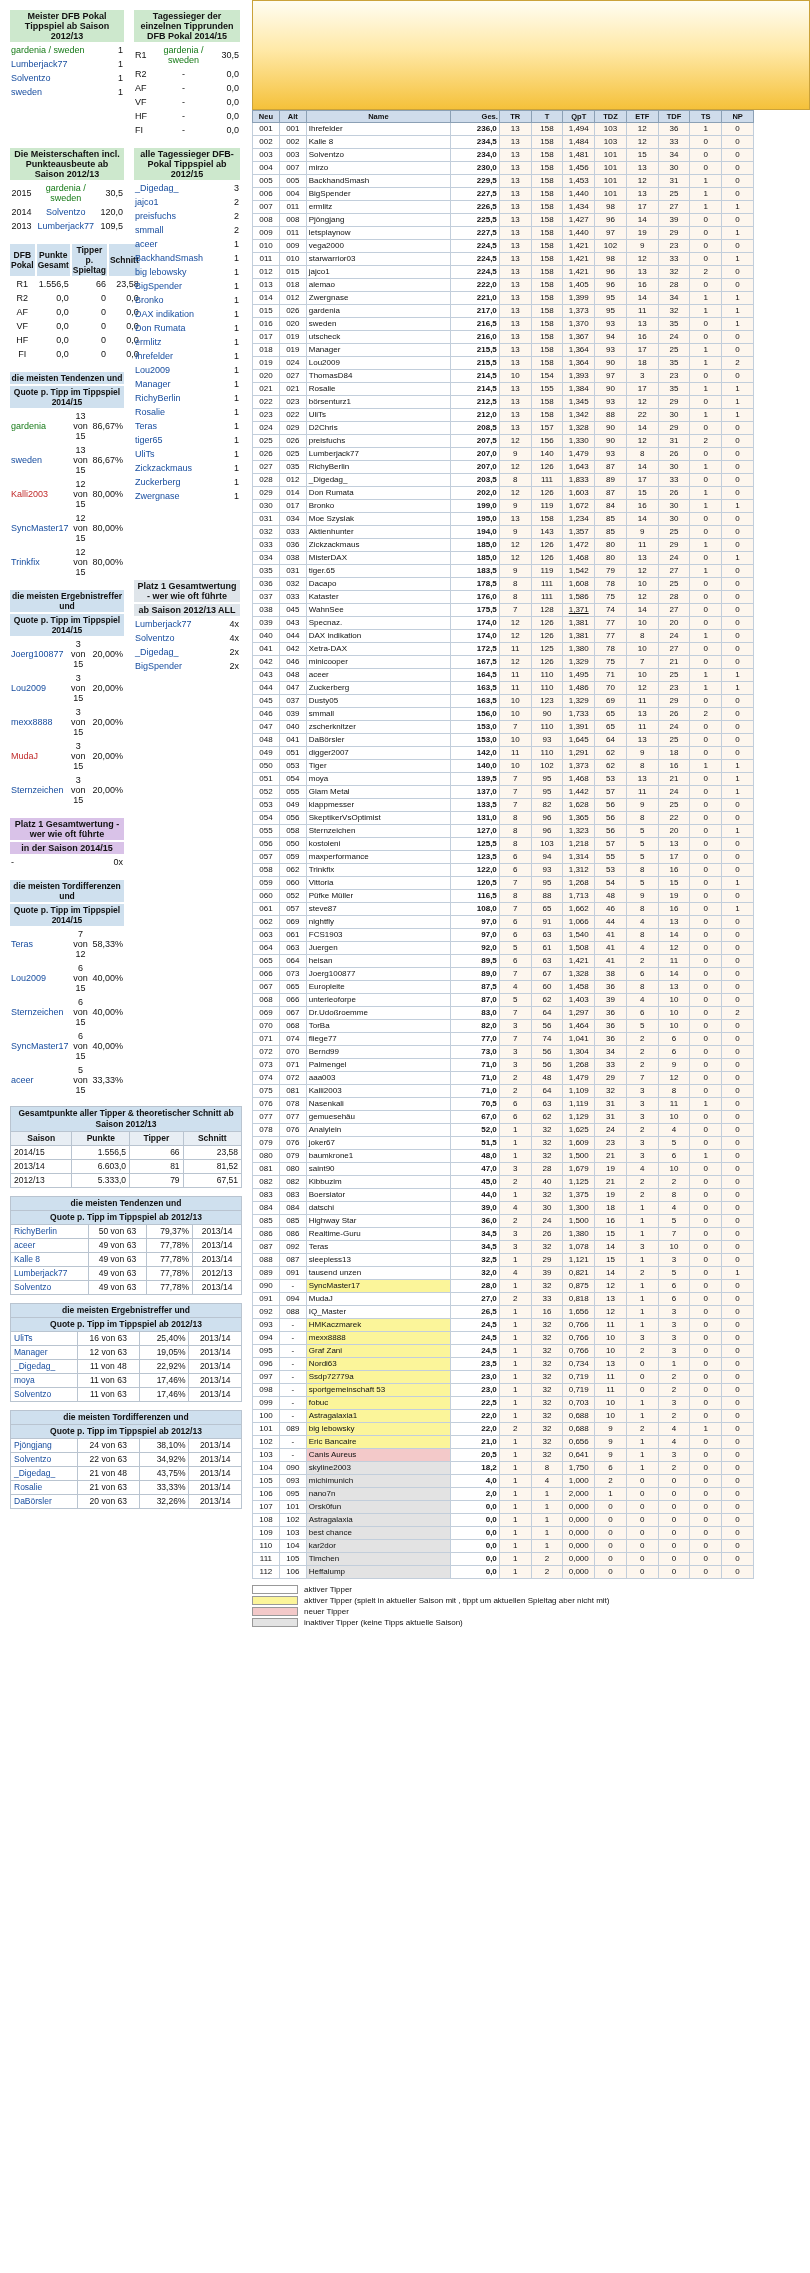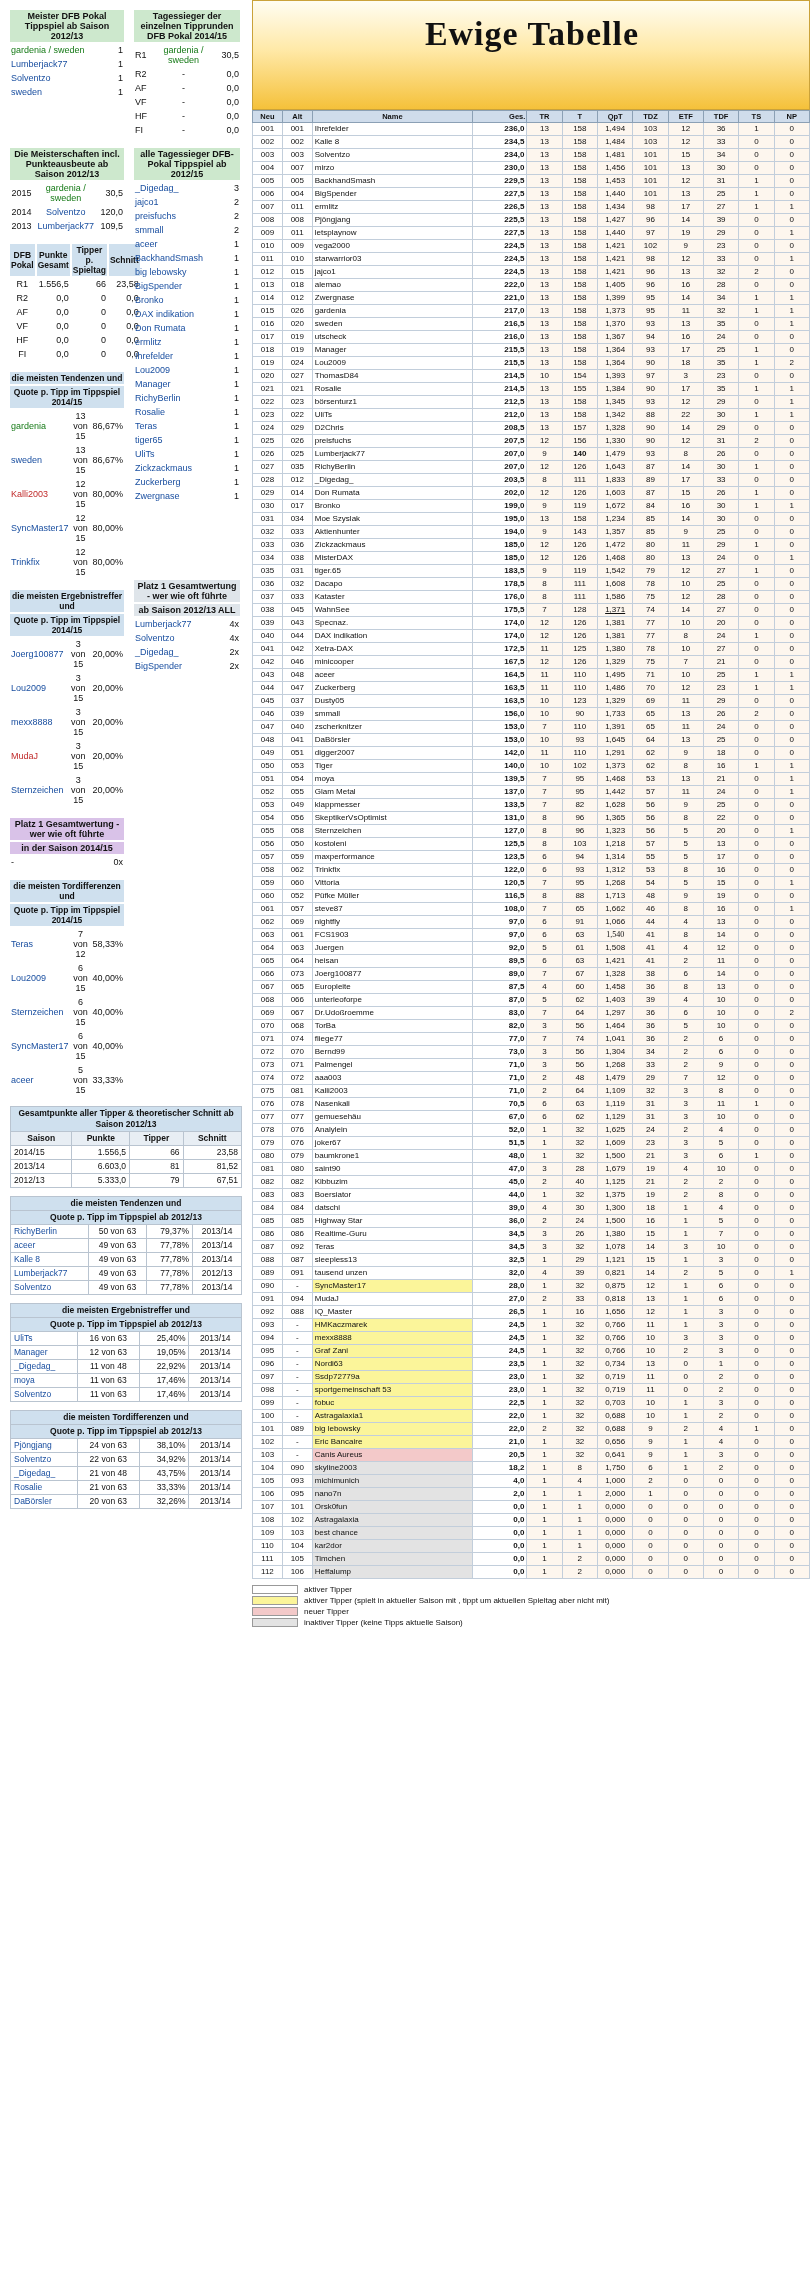--- a/index.html
+++ b/index.html
@@ -88,21 +88,21 @@
     position: absolute; top: 14px; width: 558px; text-align: center;
     font-family: "Liberation Serif", serif; font-weight: bold;
     font-size: 34px; letter-spacing: 1px; color: #111;
   }
   .rh-sub {
     position: absolute; top: 62px; width: 558px; text-align: center;
     font-family: "Liberation Serif", serif; font-weight: bold;
     font-size: 17px; color: #111;
   }
 
-  table.ewig { border-collapse: collapse; width: 558px; font-size: 8px; padding-left: 12px; }
+  table.ewig { border-collapse: collapse; width: 502px; font-size: 8px; padding-left: 12px; }
   table.ewig th {
     background: #cfdceb; border: 1px solid #8ba0b5; font-size: 7.5px;
     padding: 1px 1px; font-weight: bold;
   }
   table.ewig td {
     border: 1px solid #c2cedb; padding: 0px 2px; height: 12px; line-height: 12px;
     white-space: nowrap; overflow: hidden;
   }
   .c-neu { width: 22px; text-align: center; }
   .c-alt { width: 22px; text-align: center; }
@@ -678,21 +678,20 @@
               <td class="r">32,26%</td>
               <td class="c">2013/14</td>
             </tr>
       </tbody>
         </table>
     </div>
   </div>
 
   <div class="right">
     <div class="right-header">
-      <div class="rh-title">Ewige Tabelle</div>
     </div>
 
     <table class="ewig">
       <thead>
         <tr>
           <th class="c-neu">Neu</th>
           <th class="c-alt">Alt</th>
           <th class="c-name">Name</th>
           <th class="c-ges">Ges.</th>
           <th class="c-n">TR</th>
@@ -1055,21 +1054,21 @@
             <td class="c-n" style="background: linear-gradient(90deg, rgb(253, 246, 238), rgb(253, 246, 238));">31</td>
             <td class="c-n" style="background: linear-gradient(90deg, rgb(253, 246, 238), rgb(253, 246, 238));">2</td>
             <td class="c-n" style="background: linear-gradient(90deg, rgb(253, 246, 238), rgb(253, 246, 238));">0</td>
           </tr>
           <tr>
             <td class="c-neu">026</td>
             <td class="c-alt">025</td>
             <td class="c-name nm-active">Lumberjack77</td>
             <td class="c-ges">207,0</td>
             <td class="c-n" style="background: linear-gradient(90deg, rgb(253, 246, 238), rgb(253, 246, 238));">9</td>
-            <td class="c-n" style="background: linear-gradient(90deg, rgb(253, 246, 238), rgb(253, 246, 238)); font-weight: bold;">140</td>
+            <td class="c-n" style="background: linear-gradient(90deg, rgb(253, 246, 238), rgb(253, 246, 238));">140</td>
             <td class="c-n" style="background: linear-gradient(90deg, rgb(253, 246, 238), rgb(253, 246, 238));">1,479</td>
             <td class="c-n" style="background: linear-gradient(90deg, rgb(253, 246, 238), rgb(253, 246, 238));">93</td>
             <td class="c-n" style="background: linear-gradient(90deg, rgb(253, 246, 238), rgb(253, 246, 238));">8</td>
             <td class="c-n" style="background: linear-gradient(90deg, rgb(253, 246, 238), rgb(253, 246, 238));">26</td>
             <td class="c-n" style="background: linear-gradient(90deg, rgb(253, 246, 238), rgb(253, 246, 238));">0</td>
             <td class="c-n" style="background: linear-gradient(90deg, rgb(253, 246, 238), rgb(253, 246, 238));">0</td>
           </tr>
           <tr>
             <td class="c-neu">027</td>
             <td class="c-alt">035</td>
@@ -1574,21 +1573,21 @@
             <td class="c-n" style="background: linear-gradient(90deg, rgb(253, 246, 238), rgb(253, 246, 238));">0</td>
             <td class="c-n" style="background: linear-gradient(90deg, rgb(253, 246, 238), rgb(253, 246, 238));">0</td>
           </tr>
           <tr>
             <td class="c-neu">063</td>
             <td class="c-alt">061</td>
             <td class="c-name nm-active">FCS1903</td>
             <td class="c-ges">97,0</td>
             <td class="c-n" style="background: linear-gradient(90deg, rgb(253, 246, 238), rgb(253, 246, 238));">6</td>
             <td class="c-n" style="background: linear-gradient(90deg, rgb(253, 246, 238), rgb(253, 246, 238));">63</td>
-            <td class="c-n" style="background: linear-gradient(90deg, rgb(253, 246, 238), rgb(253, 246, 238)); font-family: Liberation Serif, serif;">1,540</td>
+            <td class="c-n" style="background: linear-gradient(90deg, rgb(253, 246, 238), rgb(253, 246, 238));">1,540</td>
             <td class="c-n" style="background: linear-gradient(90deg, rgb(253, 246, 238), rgb(253, 246, 238));">41</td>
             <td class="c-n" style="background: linear-gradient(90deg, rgb(253, 246, 238), rgb(253, 246, 238));">8</td>
             <td class="c-n" style="background: linear-gradient(90deg, rgb(253, 246, 238), rgb(253, 246, 238));">14</td>
             <td class="c-n" style="background: linear-gradient(90deg, rgb(253, 246, 238), rgb(253, 246, 238));">0</td>
             <td class="c-n" style="background: linear-gradient(90deg, rgb(253, 246, 238), rgb(253, 246, 238));">0</td>
           </tr>
           <tr>
             <td class="c-neu">064</td>
             <td class="c-alt">063</td>
             <td class="c-name nm-active">Juergen</td>

